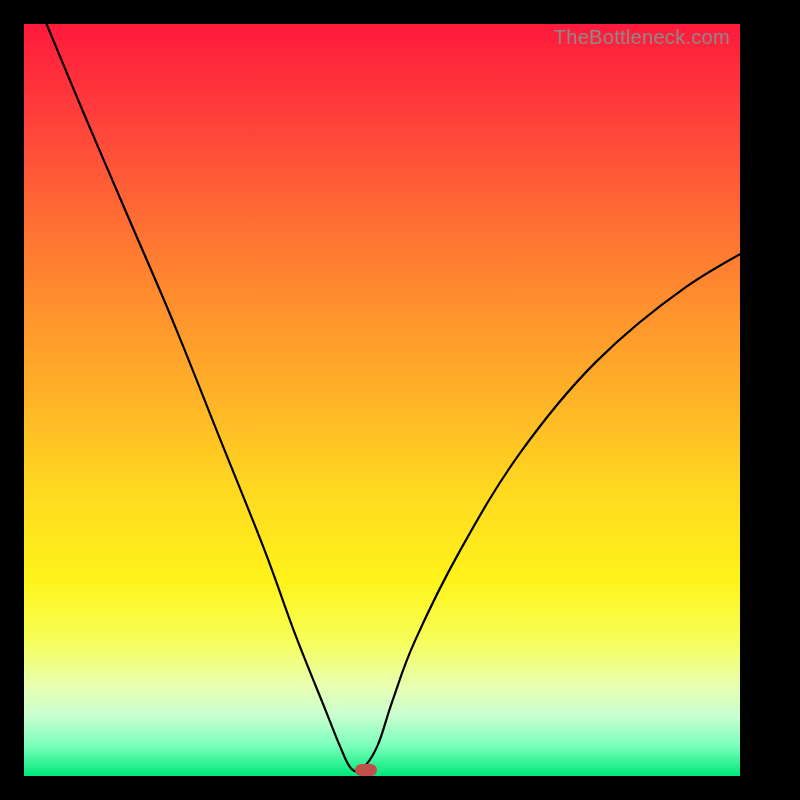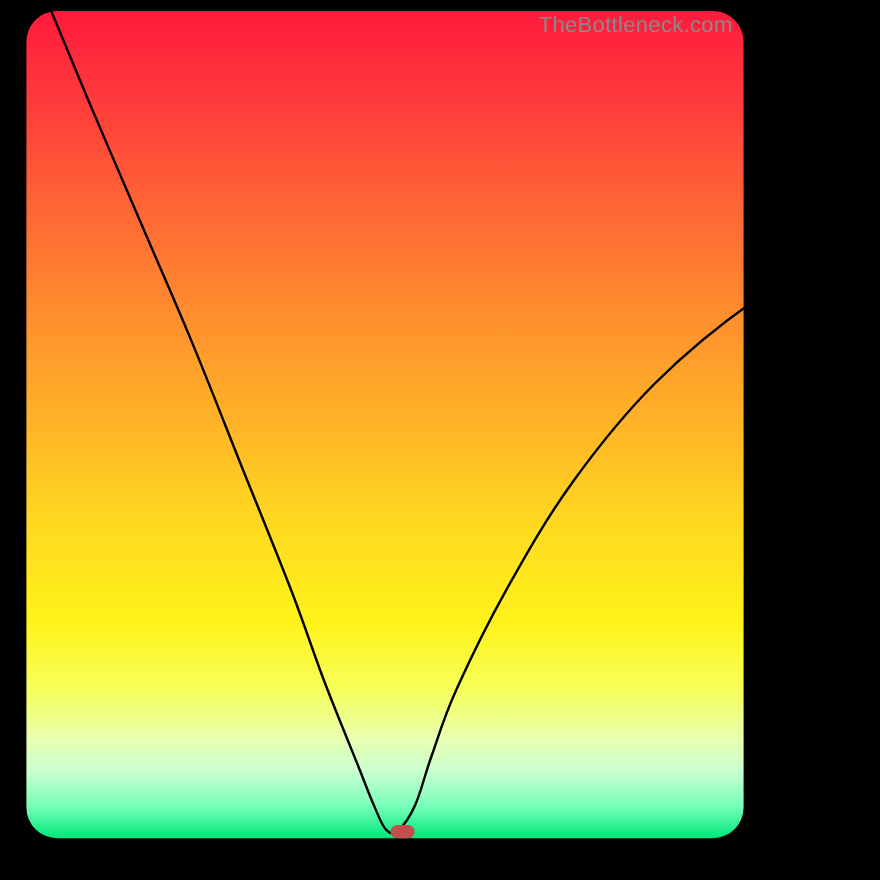--- a/index.html
+++ b/index.html
@@ -13,38 +13,37 @@
   }
   .frame {
     position: relative;
     width: 800px;
     height: 800px;
     background: #000;
   }
   .plot {
     position: absolute;
     left: 24px;
-    top: 10px;
-    width: 652px;
+    top: 24px;
+    width: 716px;
     height: 752px;
     background: linear-gradient(to bottom,
       #ff1a3c 0%,
       #ff3e3b 12%,
       #ff6a34 25%,
       #ff8f2e 37%,
       #ffb427 50%,
       #ffd920 62%,
       #fff31a 74%,
       #f6ff5a 82%,
       #e8ffb0 88%,
       #c8ffd0 92%,
       #7affba 96%,
       #00e87a 100%
     );
-    border-radius: 28px;
   }
   .watermark {
     position: absolute;
     top: 2px;
     right: 10px;
     color: #8a8a8a;
     font-size: 20px;
     font-weight: 500;
     letter-spacing: 0.3px;
     user-select: none;

